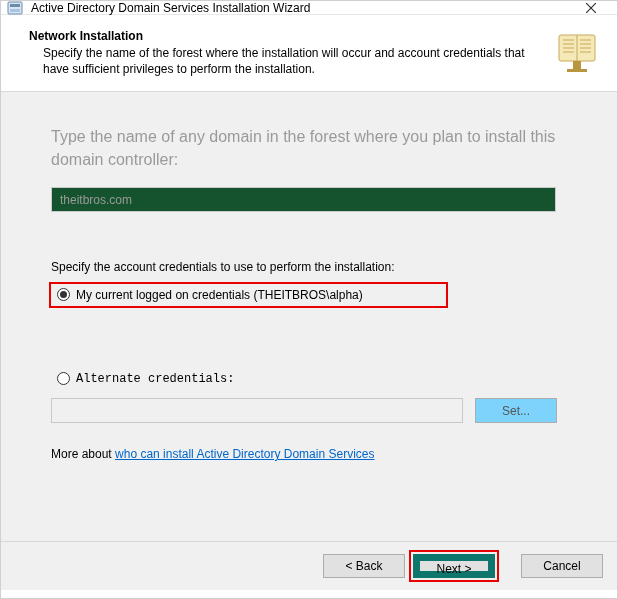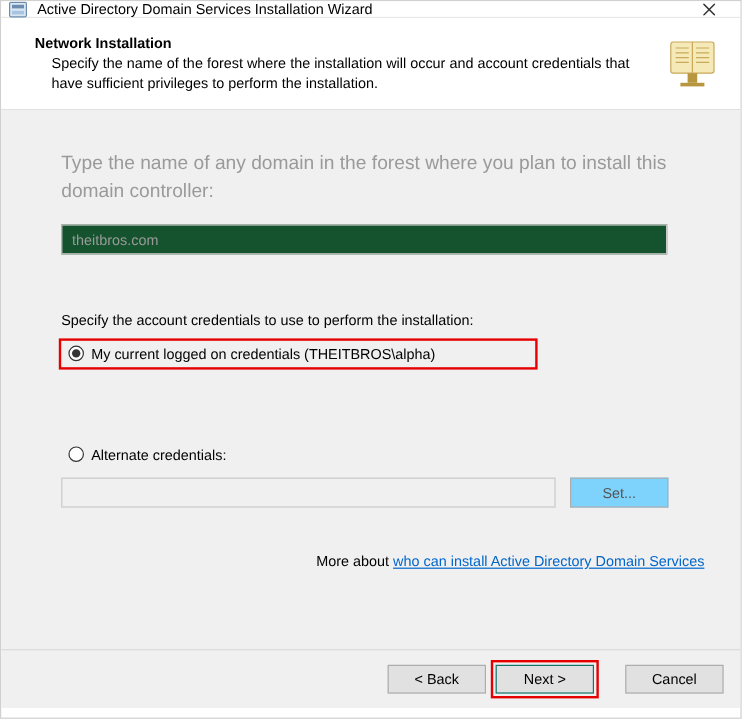--- a/index.html
+++ b/index.html
@@ -120,21 +120,21 @@
   .radio.checked::after {
     content: "";
     width: 7px; height: 7px;
     background: #333;
     border-radius: 50%;
   }
   .radio-label {
     font-size: 12px;
     color: #000;
   }
-  .alt-row { margin-top: 62px; }
+  .alt-row { margin-top: 62px; font-family: Liberation Mono, monospace; }
   .alt-input-row {
     display: flex;
     align-items: center;
     gap: 12px;
     margin-top: 8px;
   }
   .alt-input {
     width: 412px;
     height: 25px;
     border: 1px solid #c9c9c9;
@@ -146,24 +146,23 @@
   .set-btn {
     width: 82px;
     height: 25px;
     background: #7dd3fc;
     border: 1px solid #adadad;
     font-size: 12px;
     color: #555;
     font-family: inherit;
   }
   .more-row {
-    margin-top: 38px;
-    font-size: 12px;
-    color: #000;
-    text-align: right;
+    margin-top: 24px;
+    font-size: 12px;
+    color: #000;
   }
   .more-row .link {
     color: #0066cc;
     text-decoration: underline;
     cursor: pointer;
   }
   .footer {
     background: #f0f0f0;
     height: 48px;
     display: flex;
@@ -175,21 +174,21 @@
   .nav-btn {
     width: 82px;
     height: 24px;
     background: #e1e1e1;
     border: 1px solid #adadad;
     font-size: 12px;
     font-family: inherit;
     color: #000;
   }
   .nav-btn.primary {
-    border: 1px solid #0f766e;
+    border: 7px solid #0f766e;
   }
   .highlight-wrap {
     outline: 2px solid #e60000;
     outline-offset: 2px;
     display: inline-block;
   }
   .btn-spacer { width: 10px; }
 </style>
 </head>
 <body>

